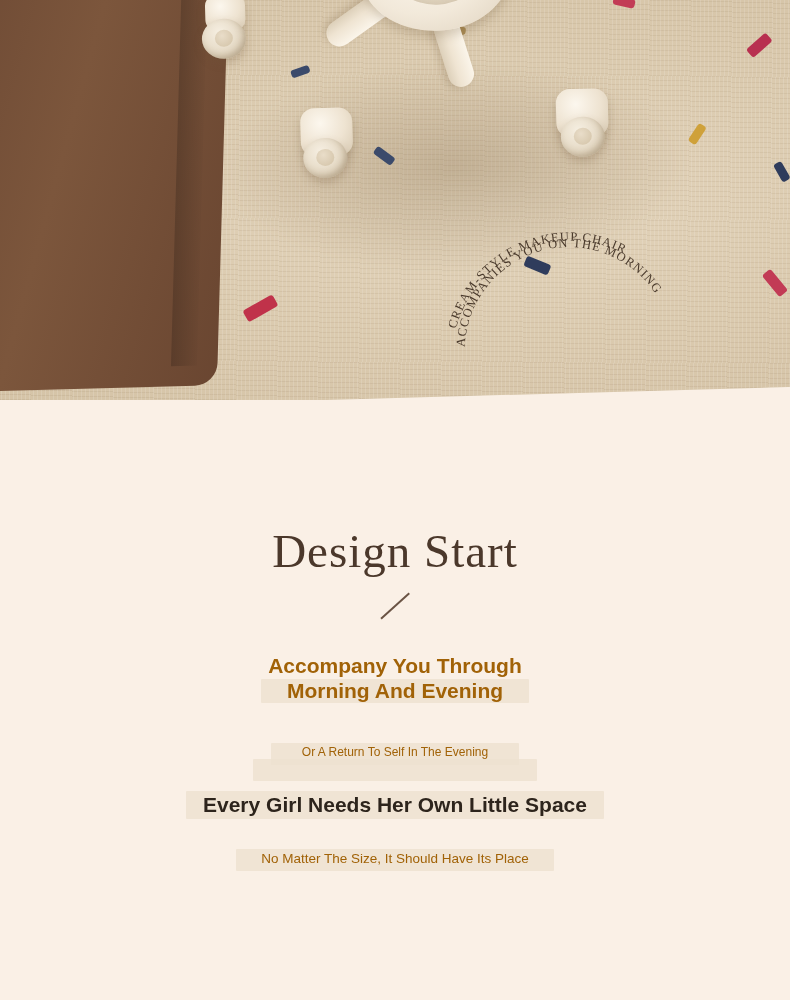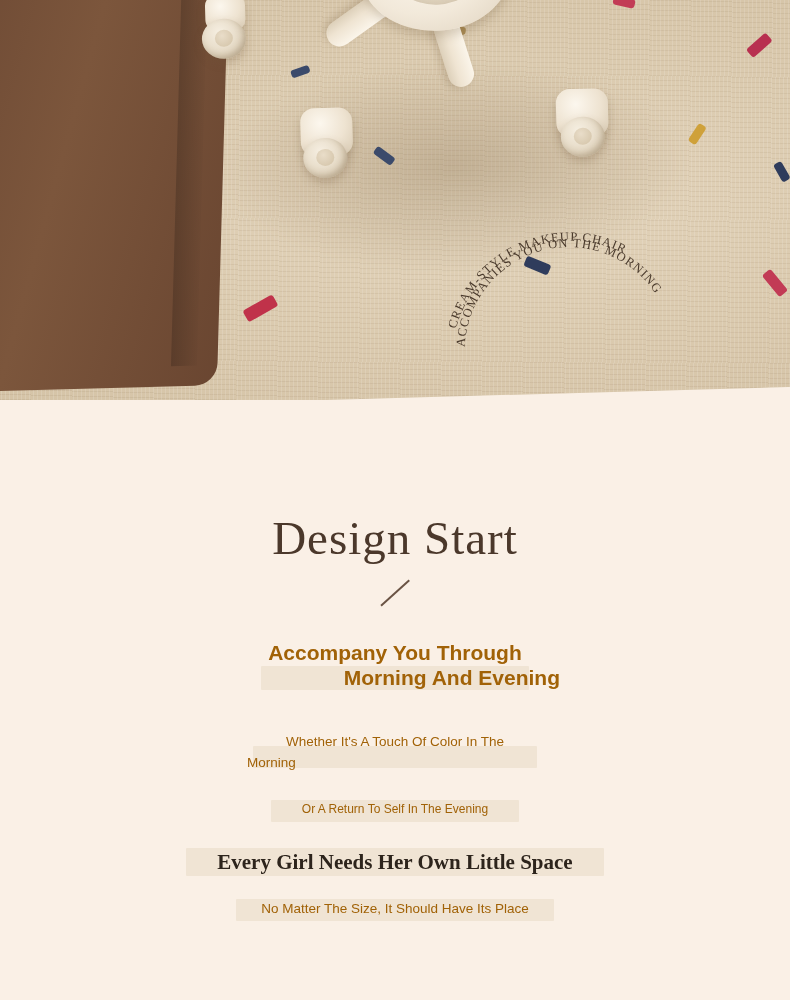--- a/index.html
+++ b/index.html
@@ -175,21 +175,21 @@
     position: absolute;
     top: 400px;
     left: 0;
     width: 790px;
     height: 600px;
     background: #faf0e6;
     text-align: center;
   }
 
   .title {
-    margin: 3px;
+    margin: 16px;
     padding-top: 112px;
     font-family: "Liberation Serif", serif;
     font-size: 47px;
     font-weight: 400;
     letter-spacing: 1px;
     color: #4b382b;
     line-height: 1;
   }
 
   .divider {
@@ -209,21 +209,21 @@
   .subtitle {
     margin: 22px auto 0;
     width: 330px;
     font-size: 21px;
     font-weight: bold;
     line-height: 1.2;
     color: #33281f;
     position: relative;
     z-index: 2;
   }
-  .subtitle-line2 { display: block; text-align: right; }
+  .subtitle-line2 { display: block; }
 
   .line-wrap {
     position: relative;
     margin-top: 30px;
   }
   .line-band {
     position: absolute;
     left: 50%;
     transform: translateX(-50%);
     background: rgba(237, 225, 208, 0.8);
@@ -326,34 +326,30 @@
   <div class="line-wrap" style="margin-top:18px;">
     <div class="line-band" style="width:268px;height:24px;top:26px;"></div>
     <div class="subtitle">
       <span class="line-text">Accompany You Through</span>
       <span class="subtitle-line2 line-text">Morning And Evening</span>
     </div>
   </div>
 
   <div class="line-wrap" style="margin-top:42px;">
     <div class="line-band" style="width:284px;height:22px;top:14px;"></div>
-    <div class="lead">
-      <span class="line-text">Whether It's A Touch Of Color In The</span>
-      <span class="line-text" style="display:block;text-align:left;padding-left:2px;">Morning</span>
-    </div>
   </div>
 
   <div class="line-wrap" style="margin-top:28px;">
     <div class="line-band" style="width:248px;height:22px;top:-2px;"></div>
     <div class="lead2 line-text">Or A Return To Self In The Evening</div>
   </div>
 
-  <div class="line-wrap" style="margin-top:34px;font-family:Liberation Serif, serif;">
+  <div class="line-wrap" style="margin-top:34px;">
     <div class="line-band" style="width:418px;height:28px;top:-2px;"></div>
     <div class="headline line-text">Every Girl Needs Her Own Little Space</div>
   </div>
 
-  <div class="line-wrap" style="margin-top:26px;">
+  <div class="line-wrap" style="margin-top:34px;">
     <div class="line-band" style="width:318px;height:22px;top:-2px;"></div>
     <div class="tail line-text">No Matter The Size, It Should Have Its Place</div>
   </div>
 
 </div>
 
 </body></html>

